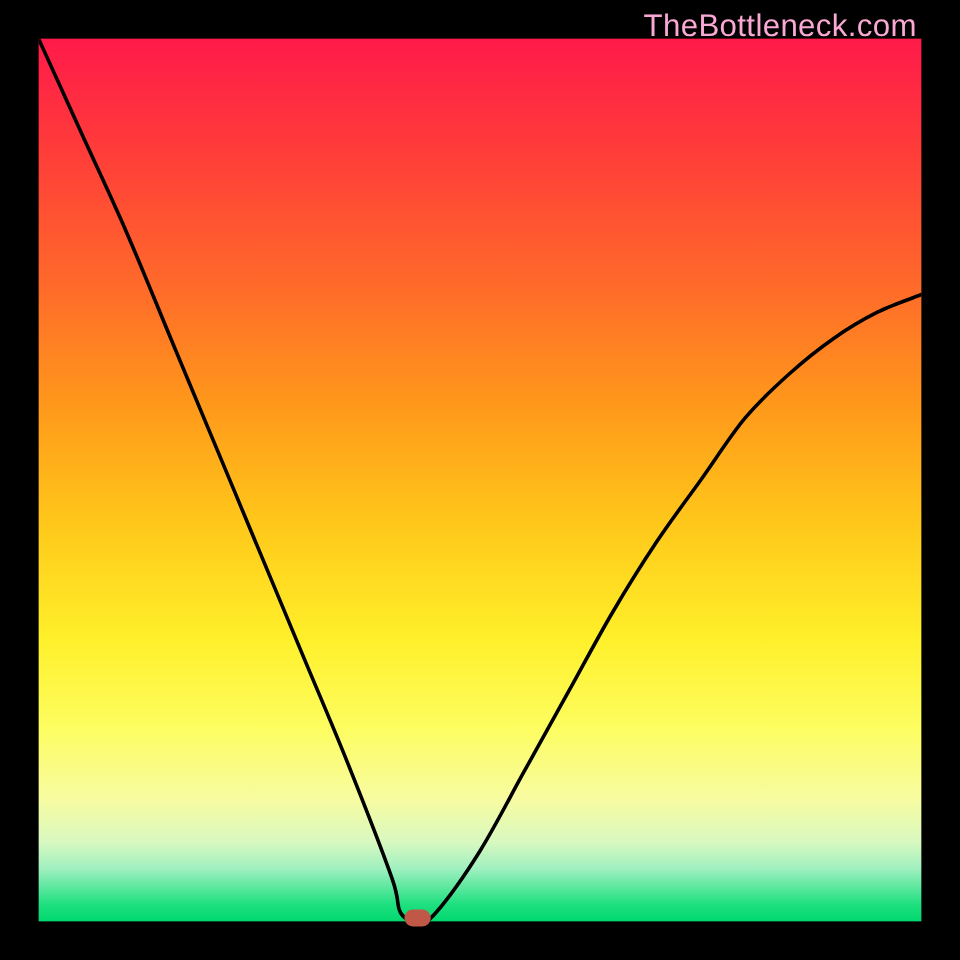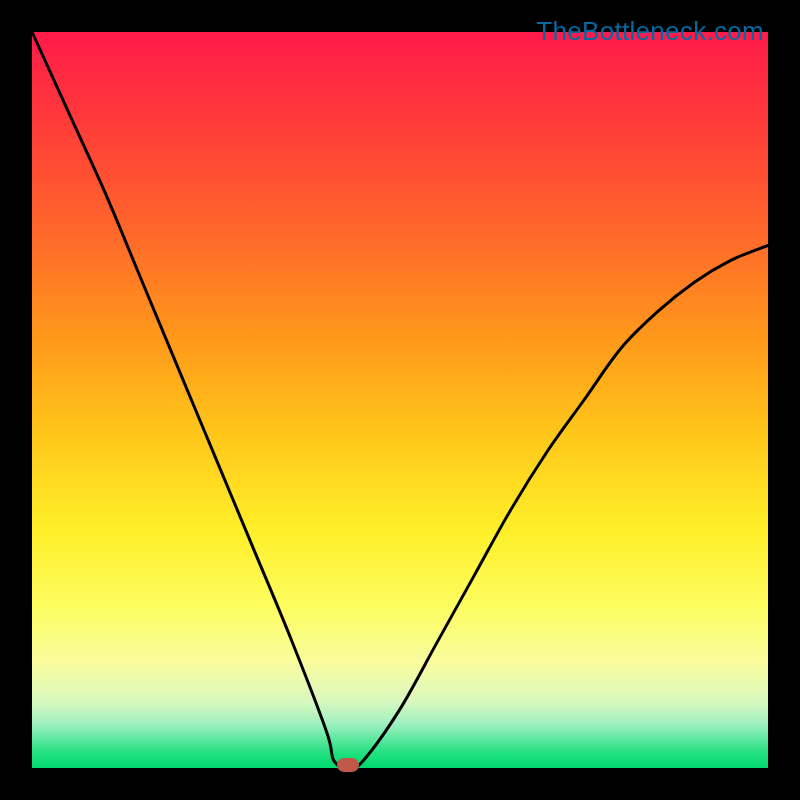--- a/index.html
+++ b/index.html
@@ -39,26 +39,25 @@
       #a0f0c0 94%,
       #60e8a0 96%,
       #20e080 98%,
       #00d870 100%
     );
   }
   .watermark {
     position: absolute;
     top: 6px;
     right: 36px;
-    color: #0369a1;
+    color: #f9a8d4;
     font-size: 26px;
     font-weight: 400;
     letter-spacing: 0.3px;
     z-index: 10;
-    margin-top: 10px;
   }
   svg.curve {
     position: absolute;
     top: 32px;
     left: 32px;
     width: 736px;
     height: 736px;
     z-index: 5;
   }
   .marker {

